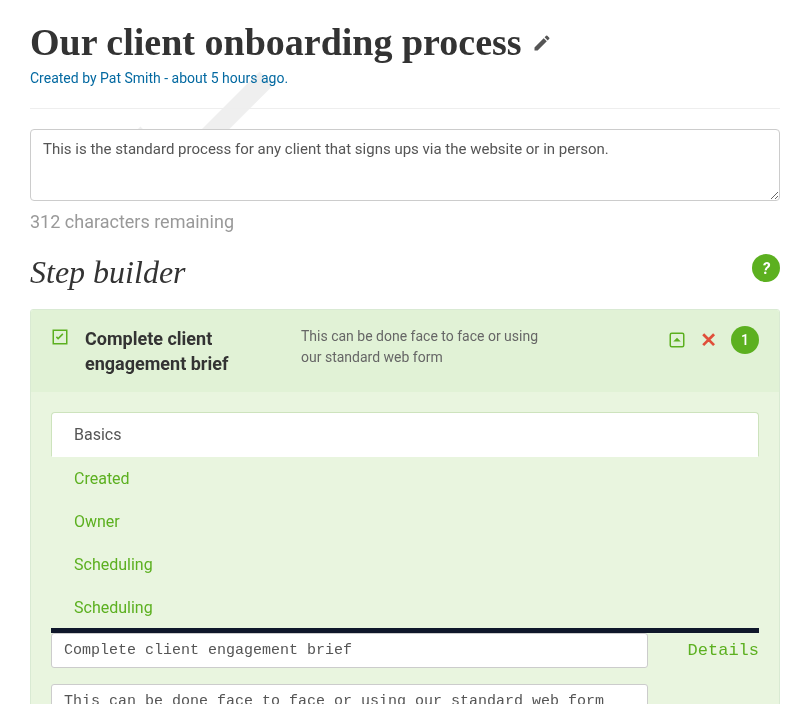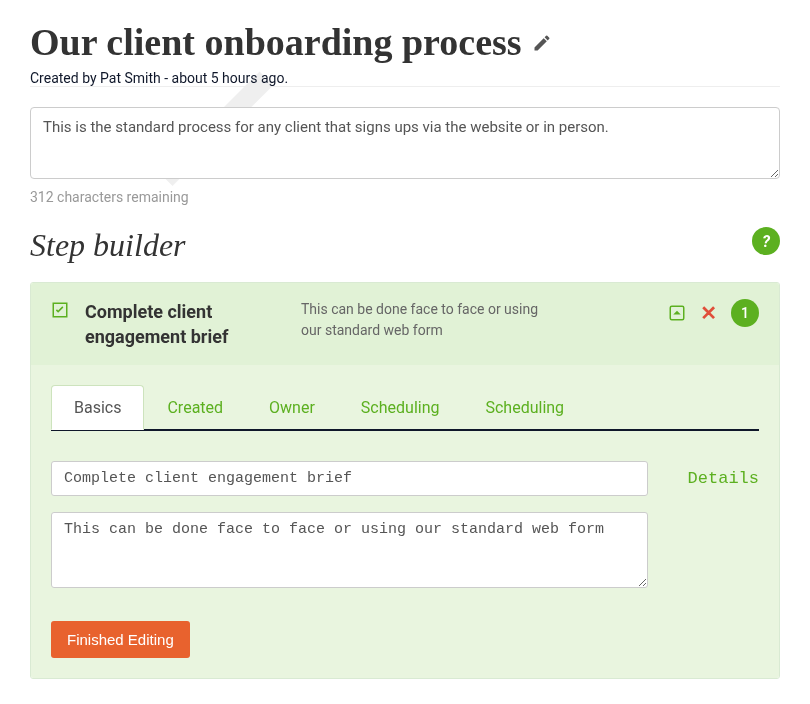--- a/index.html
+++ b/index.html
@@ -25,44 +25,44 @@
     }
     .pencil-icon {
       display: inline-block;
       color: #555;
       cursor: pointer;
       font-size: 20px;
       vertical-align: middle;
       margin-top: 6px;
     }
     .meta {
-      color: #0f172a;
+      color: #0369a1;
       font-size: 14px;
       margin-top: 6px;
-      margin-bottom: 0;
+      margin-bottom: 22px;
     }
     hr.divider {
       border: none;
       border-top: 1px solid #eee;
       margin-bottom: 20px;
     }
     textarea.desc {
       width: 100%;
       height: 72px;
       padding: 10px 12px;
       border: 1px solid #ccc;
       border-radius: 4px;
       font-family: inherit;
       font-size: 15px;
       color: #555;
       resize: both;
     }
     .char-remaining {
       color: #999;
-      font-size: 14px;
+      font-size: 18px;
       margin-top: 6px;
     }
     .step-builder-header {
       display: flex;
       justify-content: space-between;
       margin-top: 22px;
       margin-bottom: 18px;
       font-style: italic;
     }
     h2.section-title {
@@ -146,22 +146,22 @@
       justify-content: center;
       font-size: 14px;
       font-weight: 500;
     }
     .step-body {
       background: #e9f5df;
       padding: 20px;
     }
     .tabs {
       display: flex;
-      border-bottom: 2px solid #0f172a;
-      margin-bottom: 30px;
+      border-bottom: 5px solid #0f172a;
+      flex-direction: column;
     }
     .tab {
       padding: 12px 22px;
       font-size: 16px;
       color: #5cb020;
       cursor: pointer;
       background: transparent;
       border: 1px solid transparent;
       border-bottom: none;
       margin-bottom: -1px;

